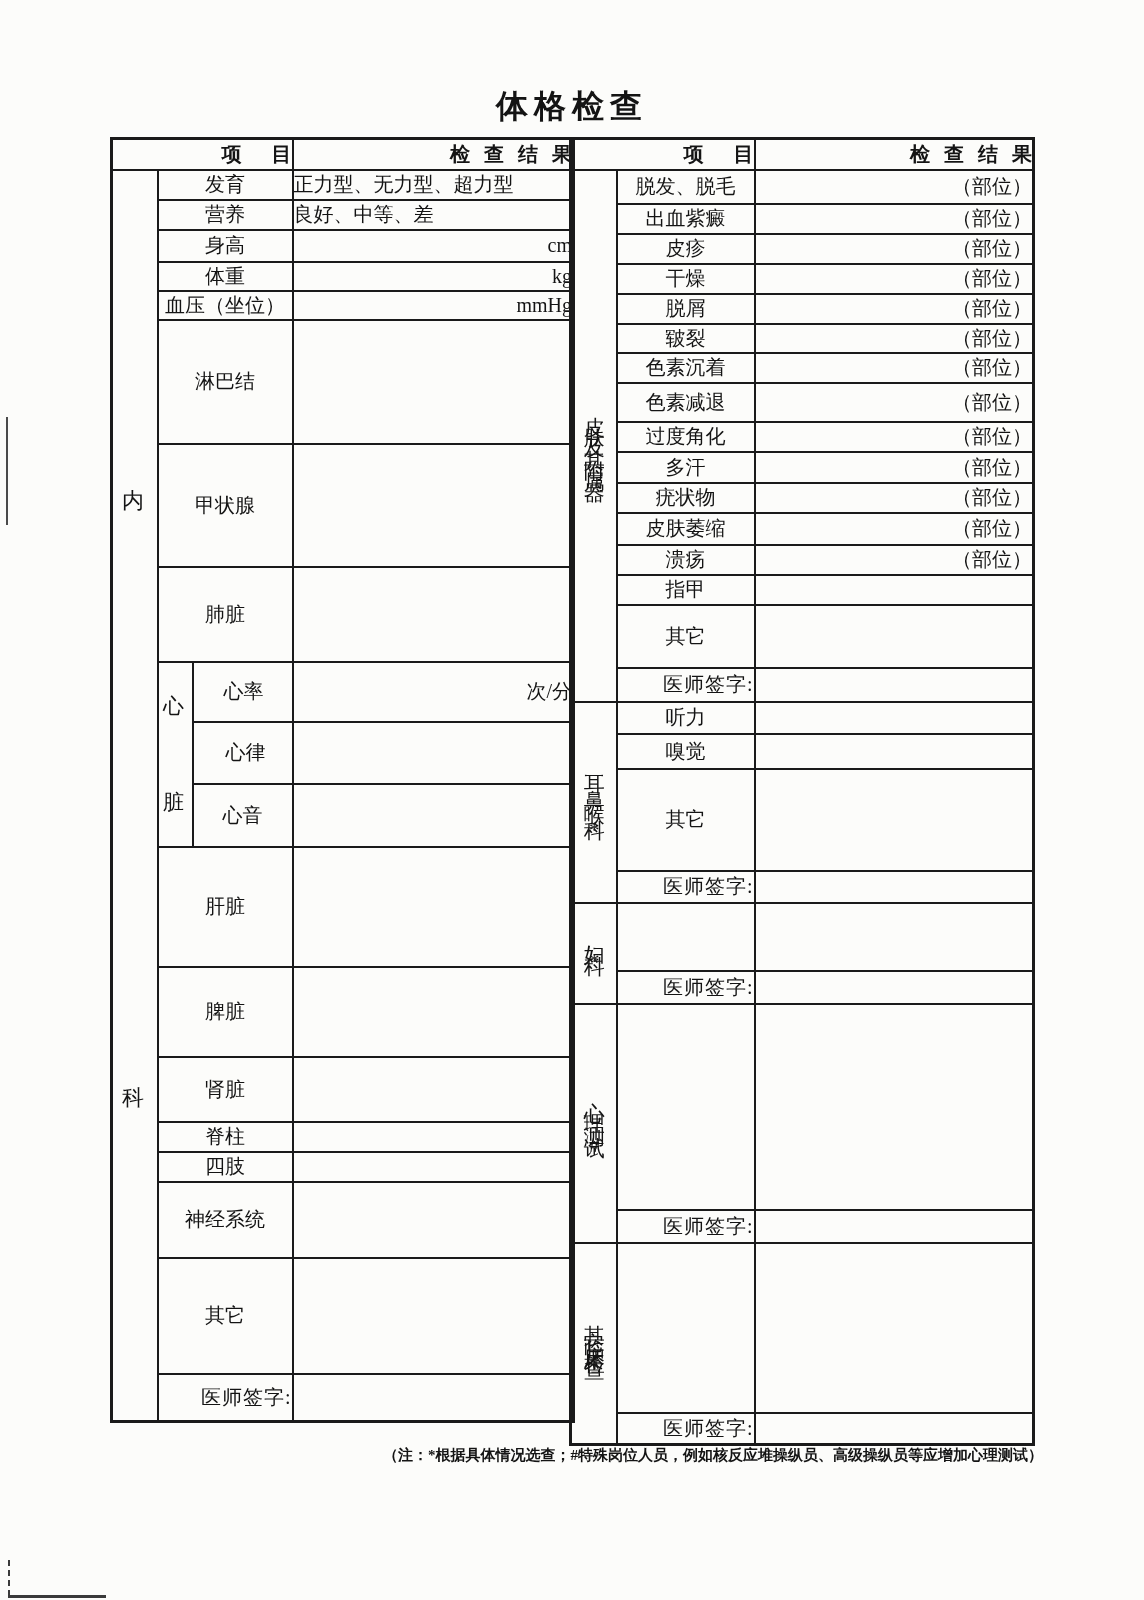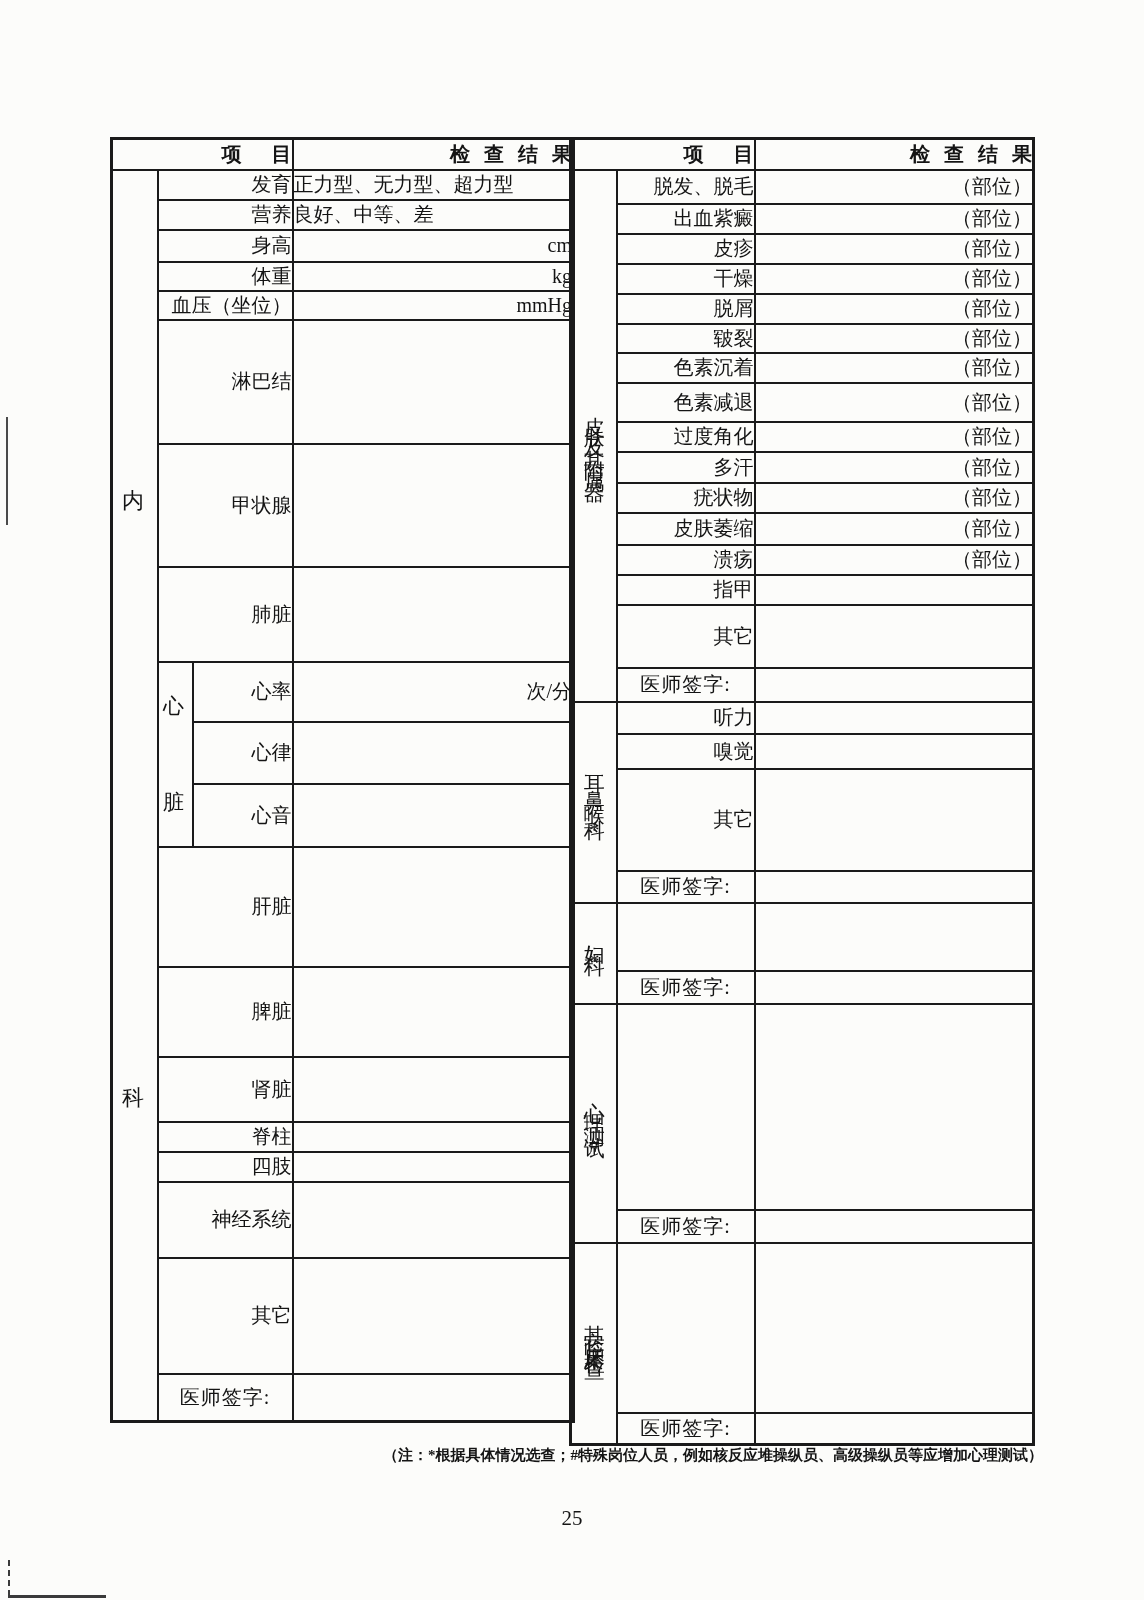--- a/index.html
+++ b/index.html
@@ -20,26 +20,26 @@
   }
   .tbl-left  { left:110px; top:137px; width:462px; }
   .tbl-right { left:569px; top:137px; width:463px; }
   table.tbl td {
     border:2px solid #1a1a1a; padding:0; overflow:hidden;
     font-size:20px; vertical-align:middle;
   }
   td.c-hdr { text-align:right; font-size:21px; font-weight:700; }
   td.c-hdr span.ls30 { letter-spacing:30px; margin-right:-30px; }
   td.c-hdr span.ls14 { letter-spacing:14px; margin-right:-14px; }
-  td.c-item { padding-left:12px; text-align:right; }
+  td.c-item { padding-left:12px; text-align:center; }
   td.c-top  { vertical-align:top; padding-top:8px; }
   td.c-res--left { padding-left:12px; text-align:left; }
   td.c-res--unit { text-align:right; padding-right:26px; }
   td.c-res--part { text-align:right; padding-right:14px; font-size:19px; }
-  td.c-sig { padding-left:10px; text-align:center; font-size:19px; letter-spacing:1px;border-radius:6px; }
+  td.c-sig { padding-left:10px; text-align:right; font-size:19px; letter-spacing:1px;border-radius:6px; }
   td.c-sec { text-align:center; vertical-align:middle; padding:0; }
   .vlabel {
     display:inline-block;
     writing-mode:vertical-rl; text-orientation:upright;
     font-size:21px; line-height:1;
   }
   .ls7  { letter-spacing:7px;  margin-bottom:-7px; }
   .ls10 { letter-spacing:10px; margin-bottom:-10px; }
   .ls11 { letter-spacing:11px; margin-bottom:-11px; }
   .ls12 { letter-spacing:12px; margin-bottom:-12px; }
@@ -59,20 +59,21 @@
   }
   .art-edge-line   { position:absolute; left:6px;  top:417px;  width:2px;  height:108px; background:#4a4a4a; }
   .art-dash        { position:absolute; left:8px;  top:1560px; width:0px;  height:36px; border-left:2px dashed #3a3a3a; }
   .art-bottom-line { position:absolute; left:8px;  top:1595px; width:98px; height:3px;  background:#3a3a3a; }
 </style>
 </head>
 <body>
 
 <div class="page">
 
+  <h1 class="title">体格检查</h1>
 
   <table class="tbl tbl-left">
     <colgroup>
         <col style="width:46px">
         <col style="width:35px">
         <col style="width:100px">
         <col style="width:281px">
       </colgroup>
     <tbody>
         <tr style="height:31px">
@@ -282,19 +283,18 @@
     </tr>
   </tbody>
     </table>
 
   <div class="olabel ol-nei">内</div>
   <div class="olabel ol-ke">科</div>
   <div class="olabel ol-xin">心</div>
   <div class="olabel ol-zang">脏</div>
 
   <div class="footnote">（注：*根据具体情况选查；#特殊岗位人员，例如核反应堆操纵员、高级操纵员等应增加心理测试）</div>
-  <div class="pageno">25</div>
 
   <div class="art-edge-line"></div>
   <div class="art-dash"></div>
   <div class="art-bottom-line"></div>
 
 </div>
 
 </body></html>

